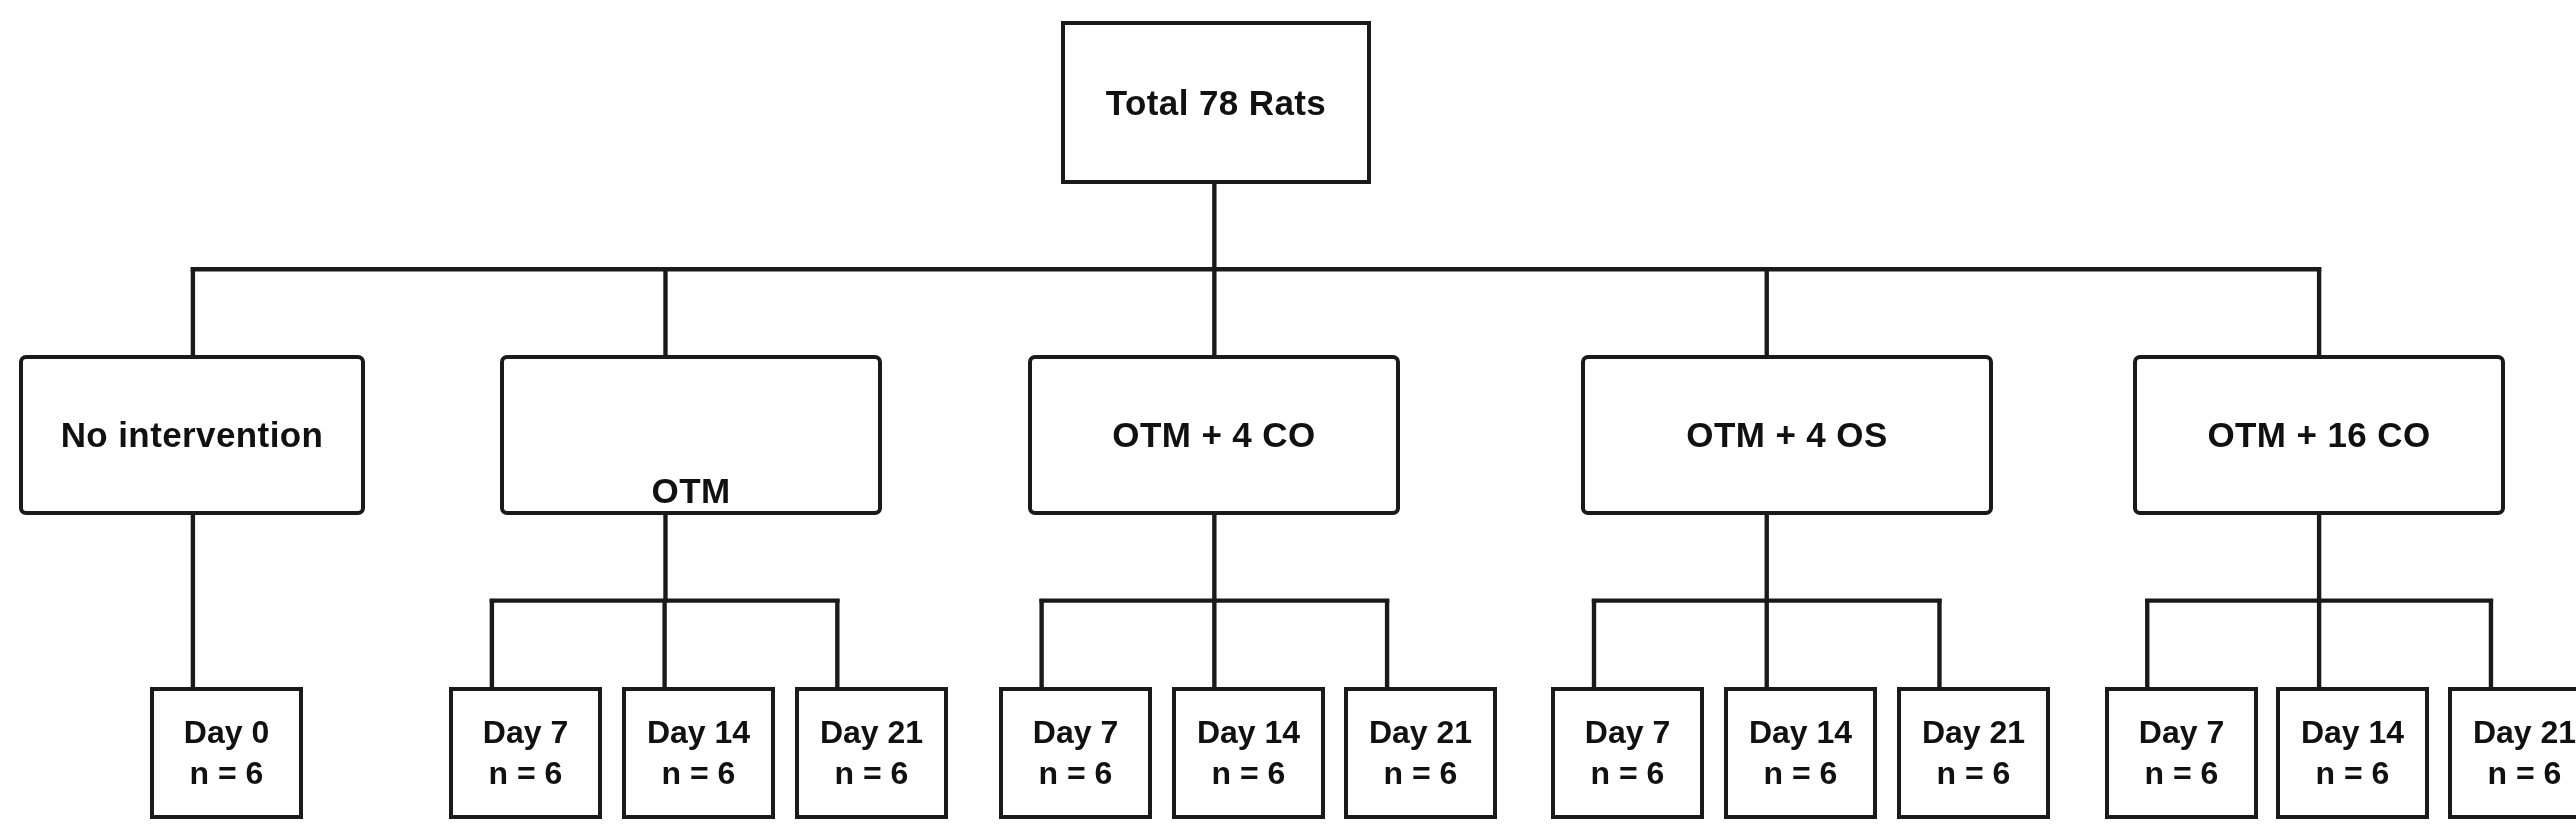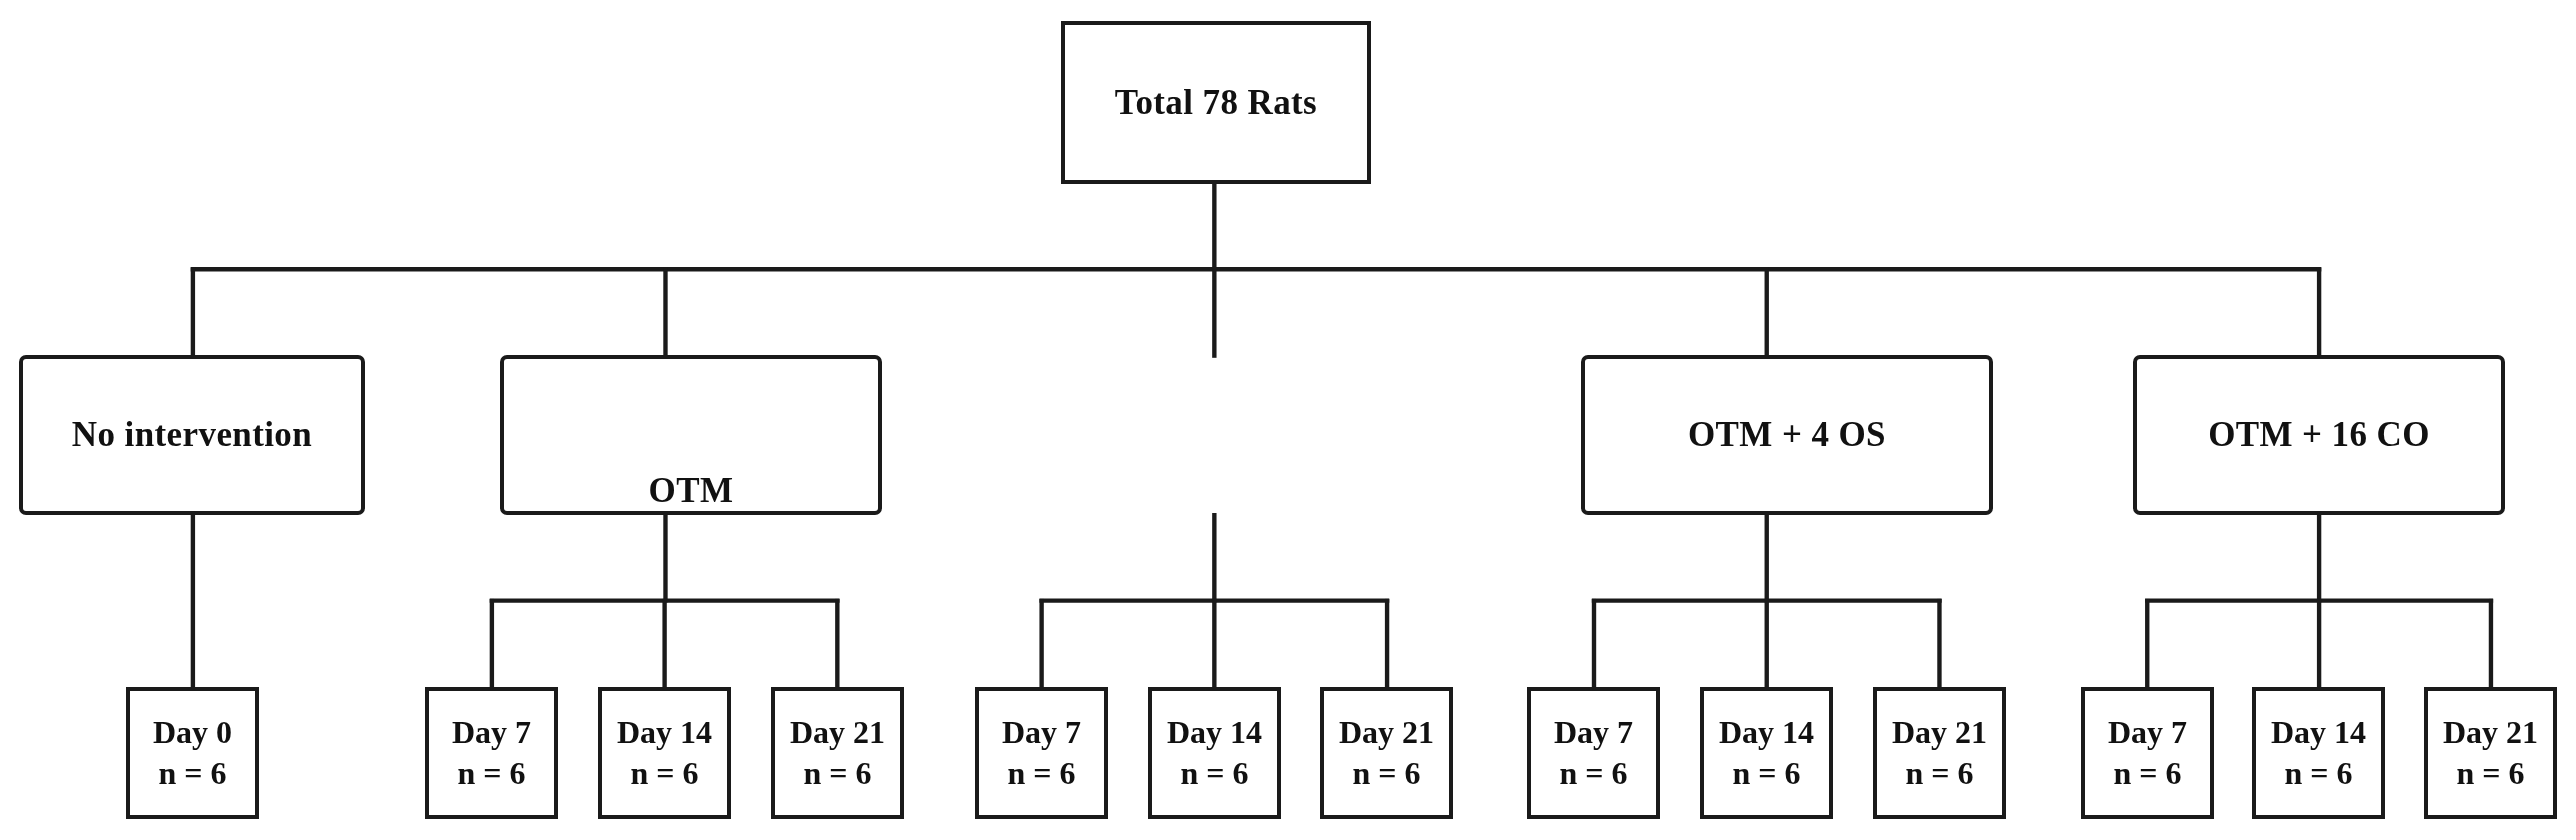--- a/index.html
+++ b/index.html
@@ -31,39 +31,38 @@
     box-sizing: border-box;
     border: 4.4px solid #1a1a1a;
     background: #ffffff;
     display: flex;
     flex-direction: column;
     align-items: center;
     justify-content: center;
     text-align: center;
     color: #111111;
     font-weight: 700;
-    font-family: Liberation Serif, serif;
   }
   .root-node, .branch-node {
     font-size: 35px;
     letter-spacing: 0.4px;
   }
   .leaf-node {
     font-size: 32px;
     line-height: 41px;
   }
   
   .root-node   { left: 1061px; top: 21px;  width: 310px; height: 163px; }
   .branch-node { top: 355px; height: 160px; border-radius: 7px; }
   #branch-0 { left: 19px;   width: 346px; }
   #branch-1 { left: 500px;  width: 382px; justify-content: flex-end; }
   #branch-2 { left: 1028px; width: 372px; }
   #branch-3 { left: 1581px; width: 412px; }
   #branch-4 { left: 2133px; width: 372px; }
-  .leaf-node { top: 687px; width: 133px; height: 132px; }
+  .leaf-node { top: 687px; width: 153px; height: 132px; margin-left: 24px; }
   #leaf-0-0 { left: 126px; }
   #leaf-1-0 { left: 425px; }  #leaf-1-1 { left: 598px; }  #leaf-1-2 { left: 771px; }
   #leaf-2-0 { left: 975px; } #leaf-2-1 { left: 1148px; } #leaf-2-2 { left: 1320px; }
   #leaf-3-0 { left: 1527px; } #leaf-3-1 { left: 1700px; } #leaf-3-2 { left: 1873px; }
   #leaf-4-0 { left: 2081px; } #leaf-4-1 { left: 2252px; } #leaf-4-2 { left: 2424px; }
 </style>
 </head>
 <body>
 
 <div id="canvas">
@@ -109,20 +108,23 @@
 
   <div class="node root-node">
     <span>Total 78 Rats</span>
   </div>
 
   <div class="node branch-node" id="branch-0">
     <span>No intervention</span>
   </div>
   <div class="node branch-node" id="branch-1">
     <span>OTM</span>
+  </div>
+  <div class="node branch-node" id="branch-2">
+    <span>OTM + 4 CO</span>
   </div>
   <div class="node branch-node" id="branch-3">
     <span>OTM + 4 OS</span>
   </div>
   <div class="node branch-node" id="branch-4">
     <span>OTM + 16 CO</span>
   </div>
 
   <div class="node leaf-node" id="leaf-0-0">
     <span>Day 0</span>

